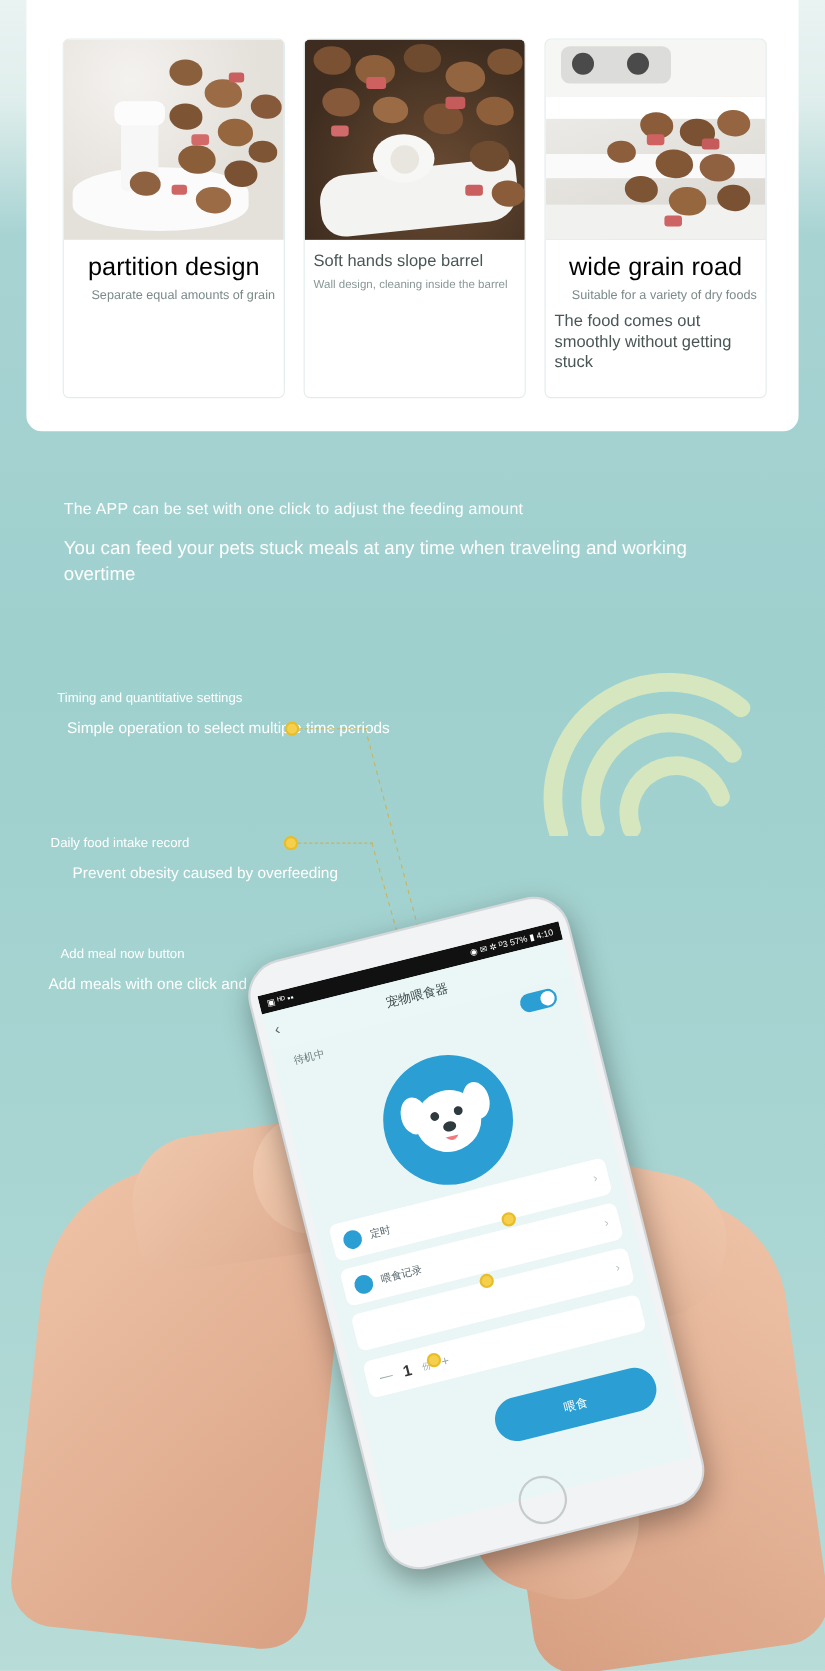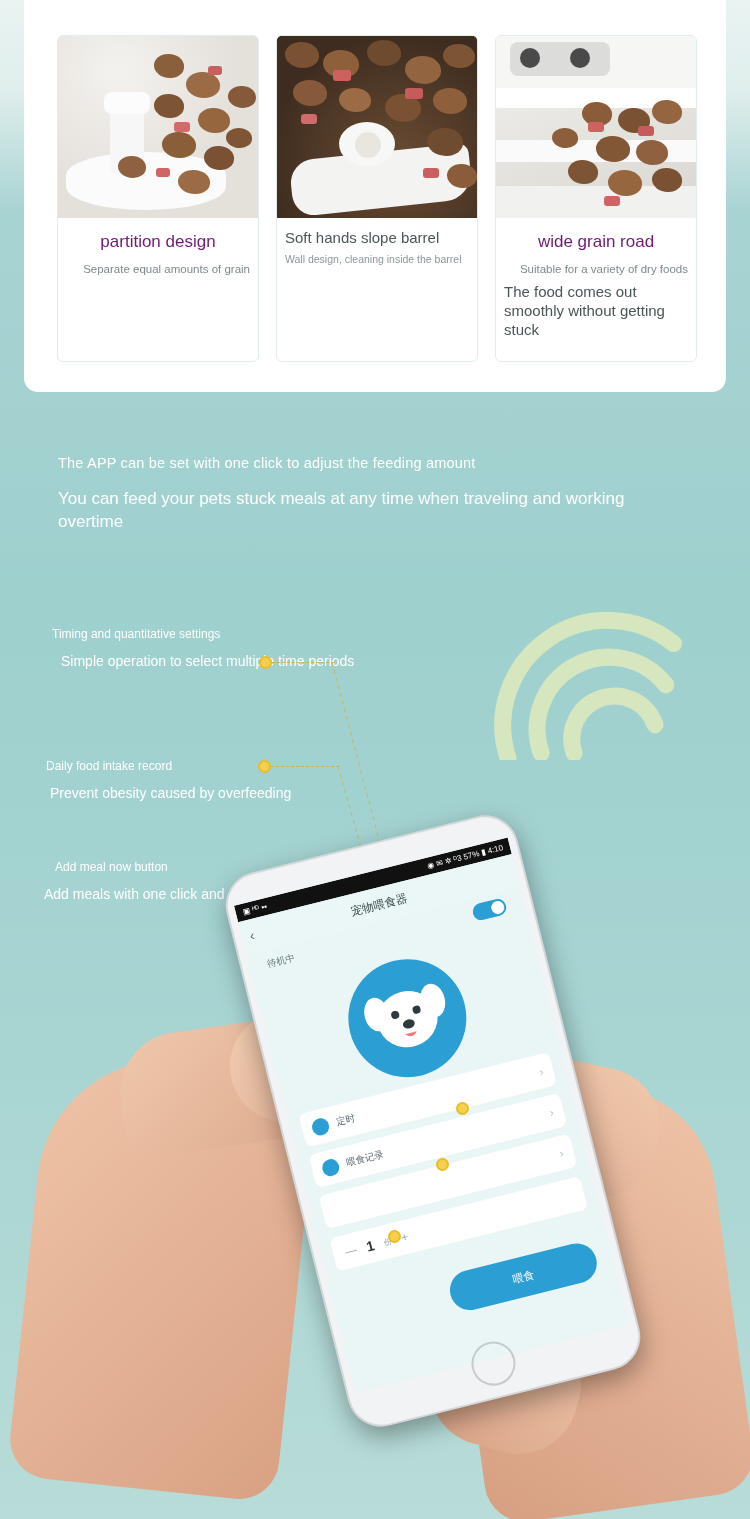--- a/index.html
+++ b/index.html
@@ -36,22 +36,22 @@
     overflow: hidden;
     position: relative;
     height: 327px;
   }
   .card-photo {
     width: 100%; height: 182px;
     position: relative;
     overflow: hidden;
   }
   .card-title {
-    font-size: 17px;
-    color: #701a75;
+    font-size: 23px;
+    color: #000000;
     text-align: center;
     margin-top: 14px;
     padding: 0 6px;
     line-height: 20px;
   }
   .card-sub {
     font-size: 11.5px;
     color: #7c8a8a;
     margin-top: 10px;
     padding: 0 8px;
@@ -359,21 +359,21 @@
 </div>
 <div class="dot" style="left:259px; top:656px;"></div>
 <div class="lead" style="left:272px; top:662px; width:62px;"></div>
 <div class="lead-v" style="left:334px; top:662px; height:0;"></div>
 <svg style="position:absolute;left:330px;top:660px;width:130px;height:450px;">
   <path d="M2 2 L118 440" fill="none" stroke="#c9b45a" stroke-width="1" stroke-dasharray="4 4"></path>
 </svg>
 
 <div class="anno" style="left:46px; top:755px; width:340px;">
   <div class="h">Daily food intake record</div>
-  <div class="s" style="margin-left:4px;">Prevent obesity caused by overfeeding</div>
+  <div class="s" style="margin-left:20px;">Prevent obesity caused by overfeeding</div>
 </div>
 <div class="dot" style="left:258px; top:760px;"></div>
 <div class="lead" style="left:271px; top:766px; width:68px;"></div>
 <svg style="position:absolute;left:336px;top:764px;width:130px;height:400px;">
   <path d="M2 2 L112 392" fill="none" stroke="#c9b45a" stroke-width="1" stroke-dasharray="4 4"></path>
 </svg>
 
 <div class="anno" style="left:44px; top:856px; width:420px;">
   <div class="h" style="margin-left:11px;">Add meal now button</div>
   <div class="s">Add meals with one click and define the amount of food you want</div>

